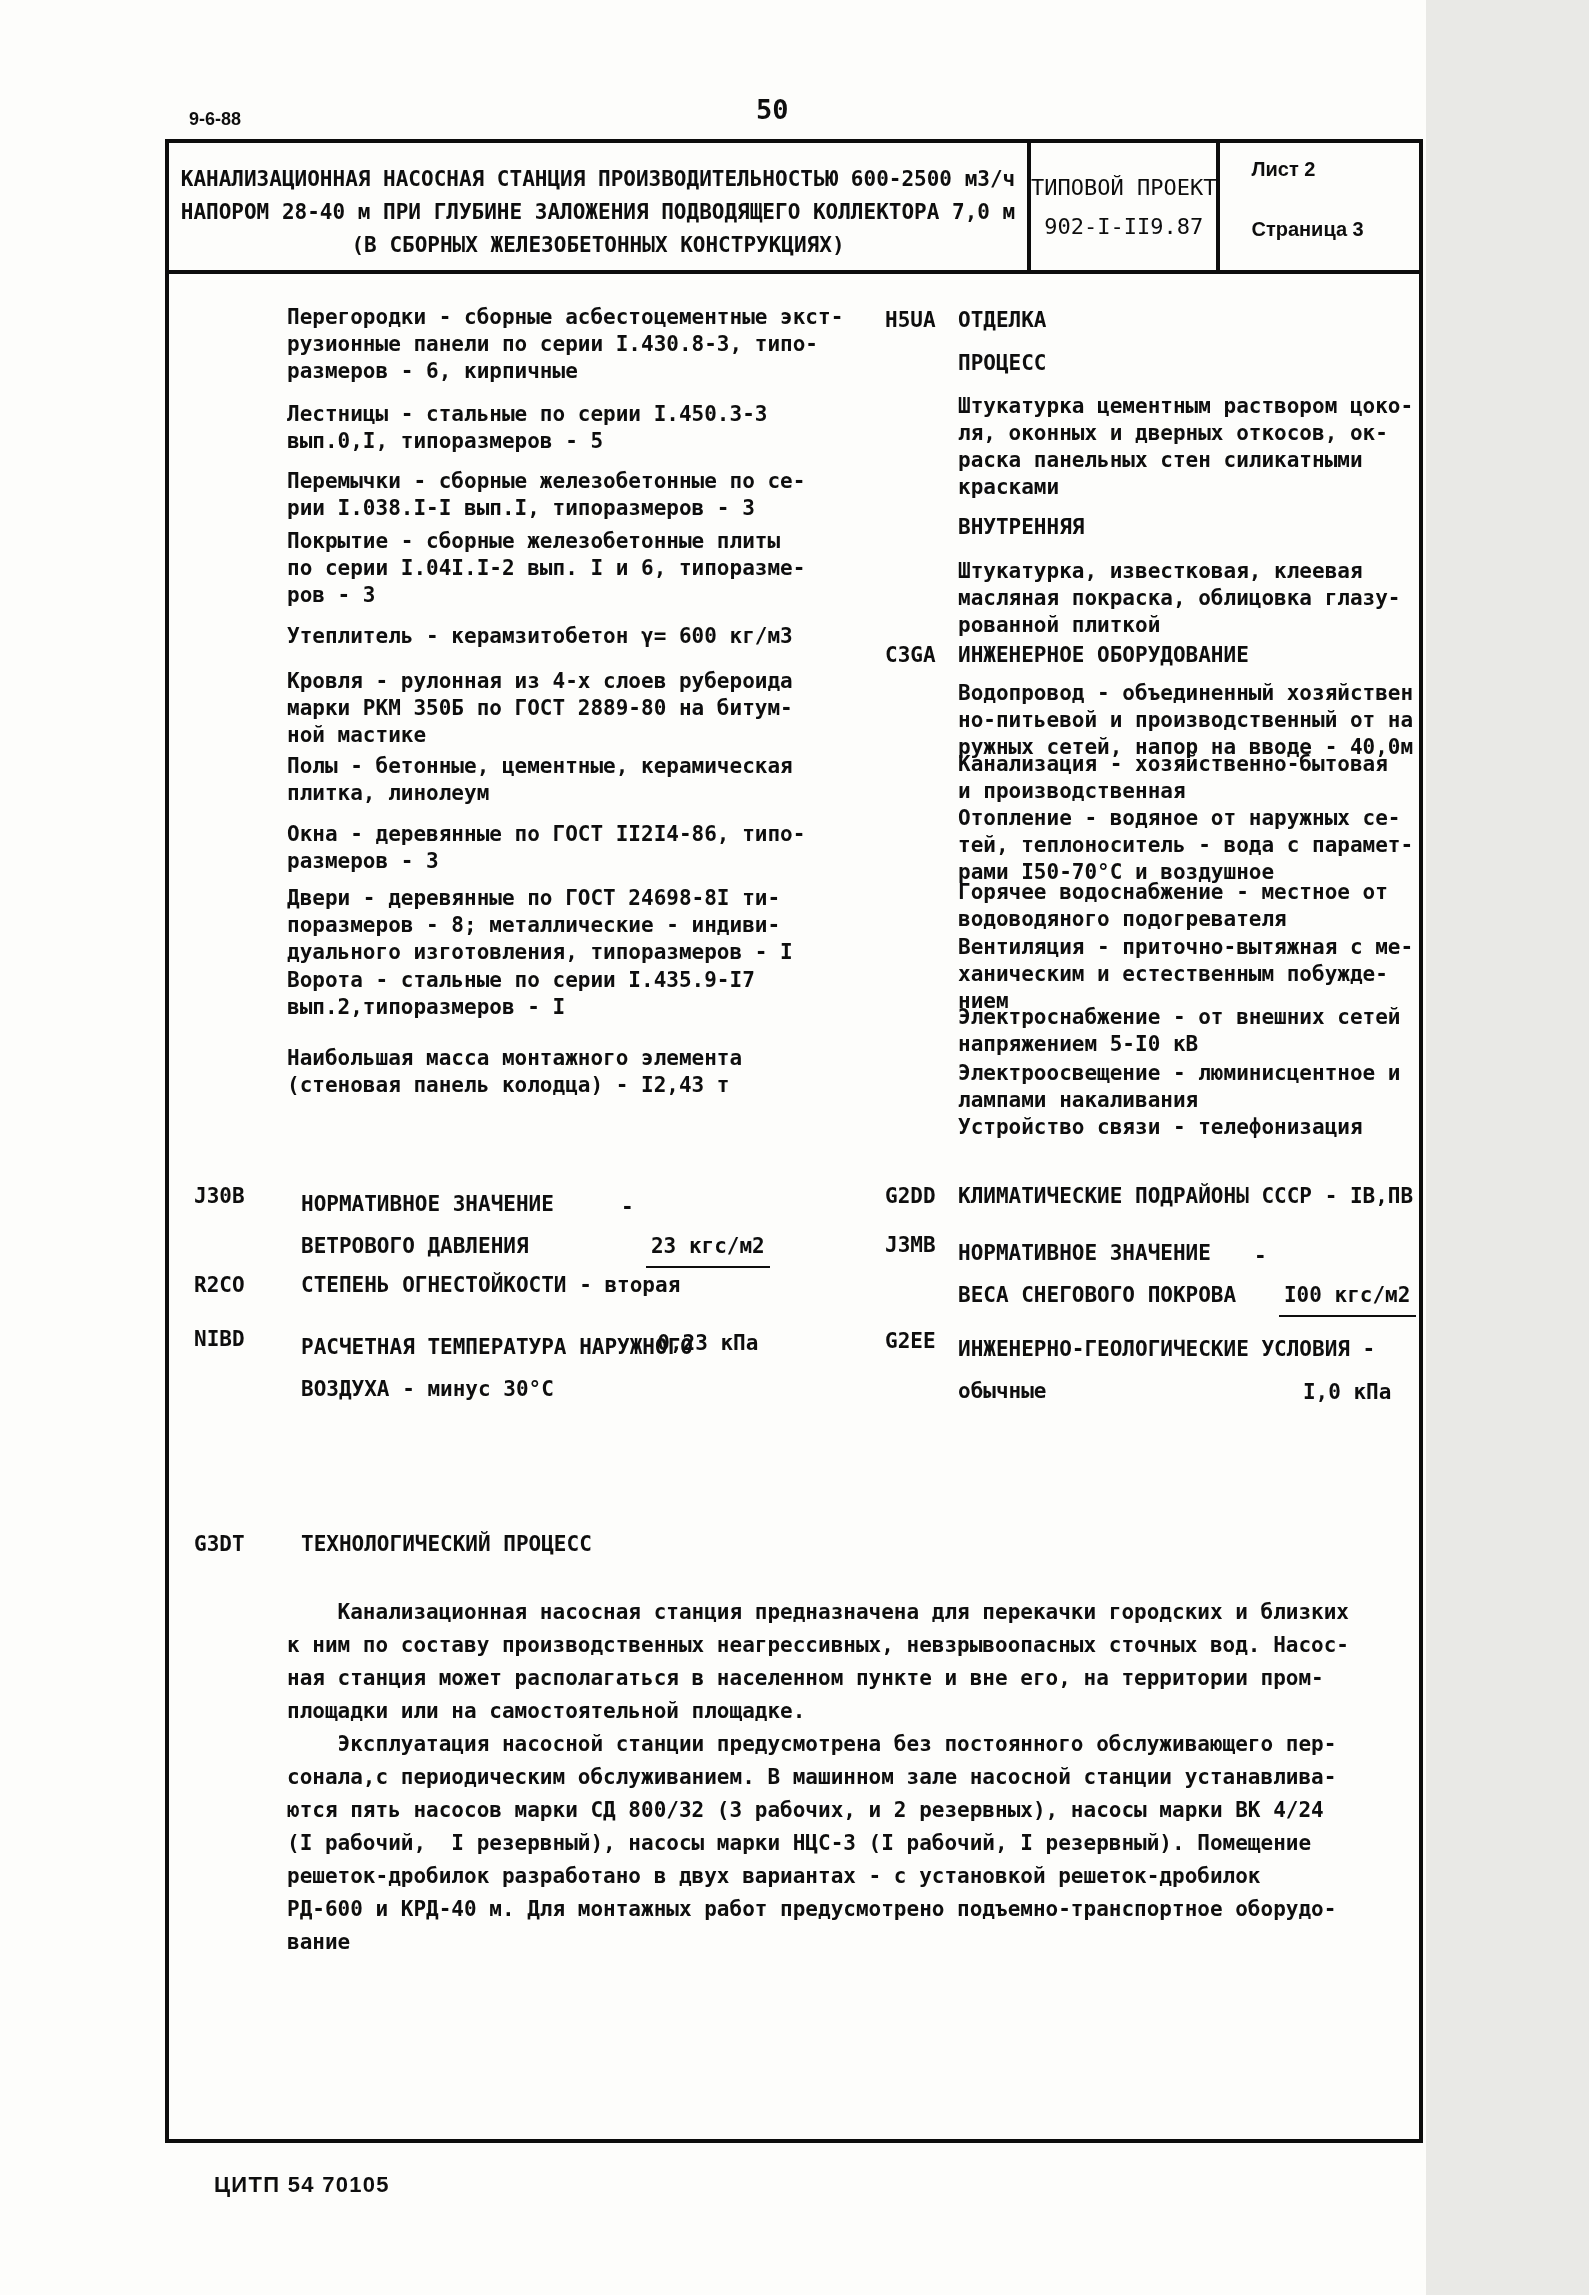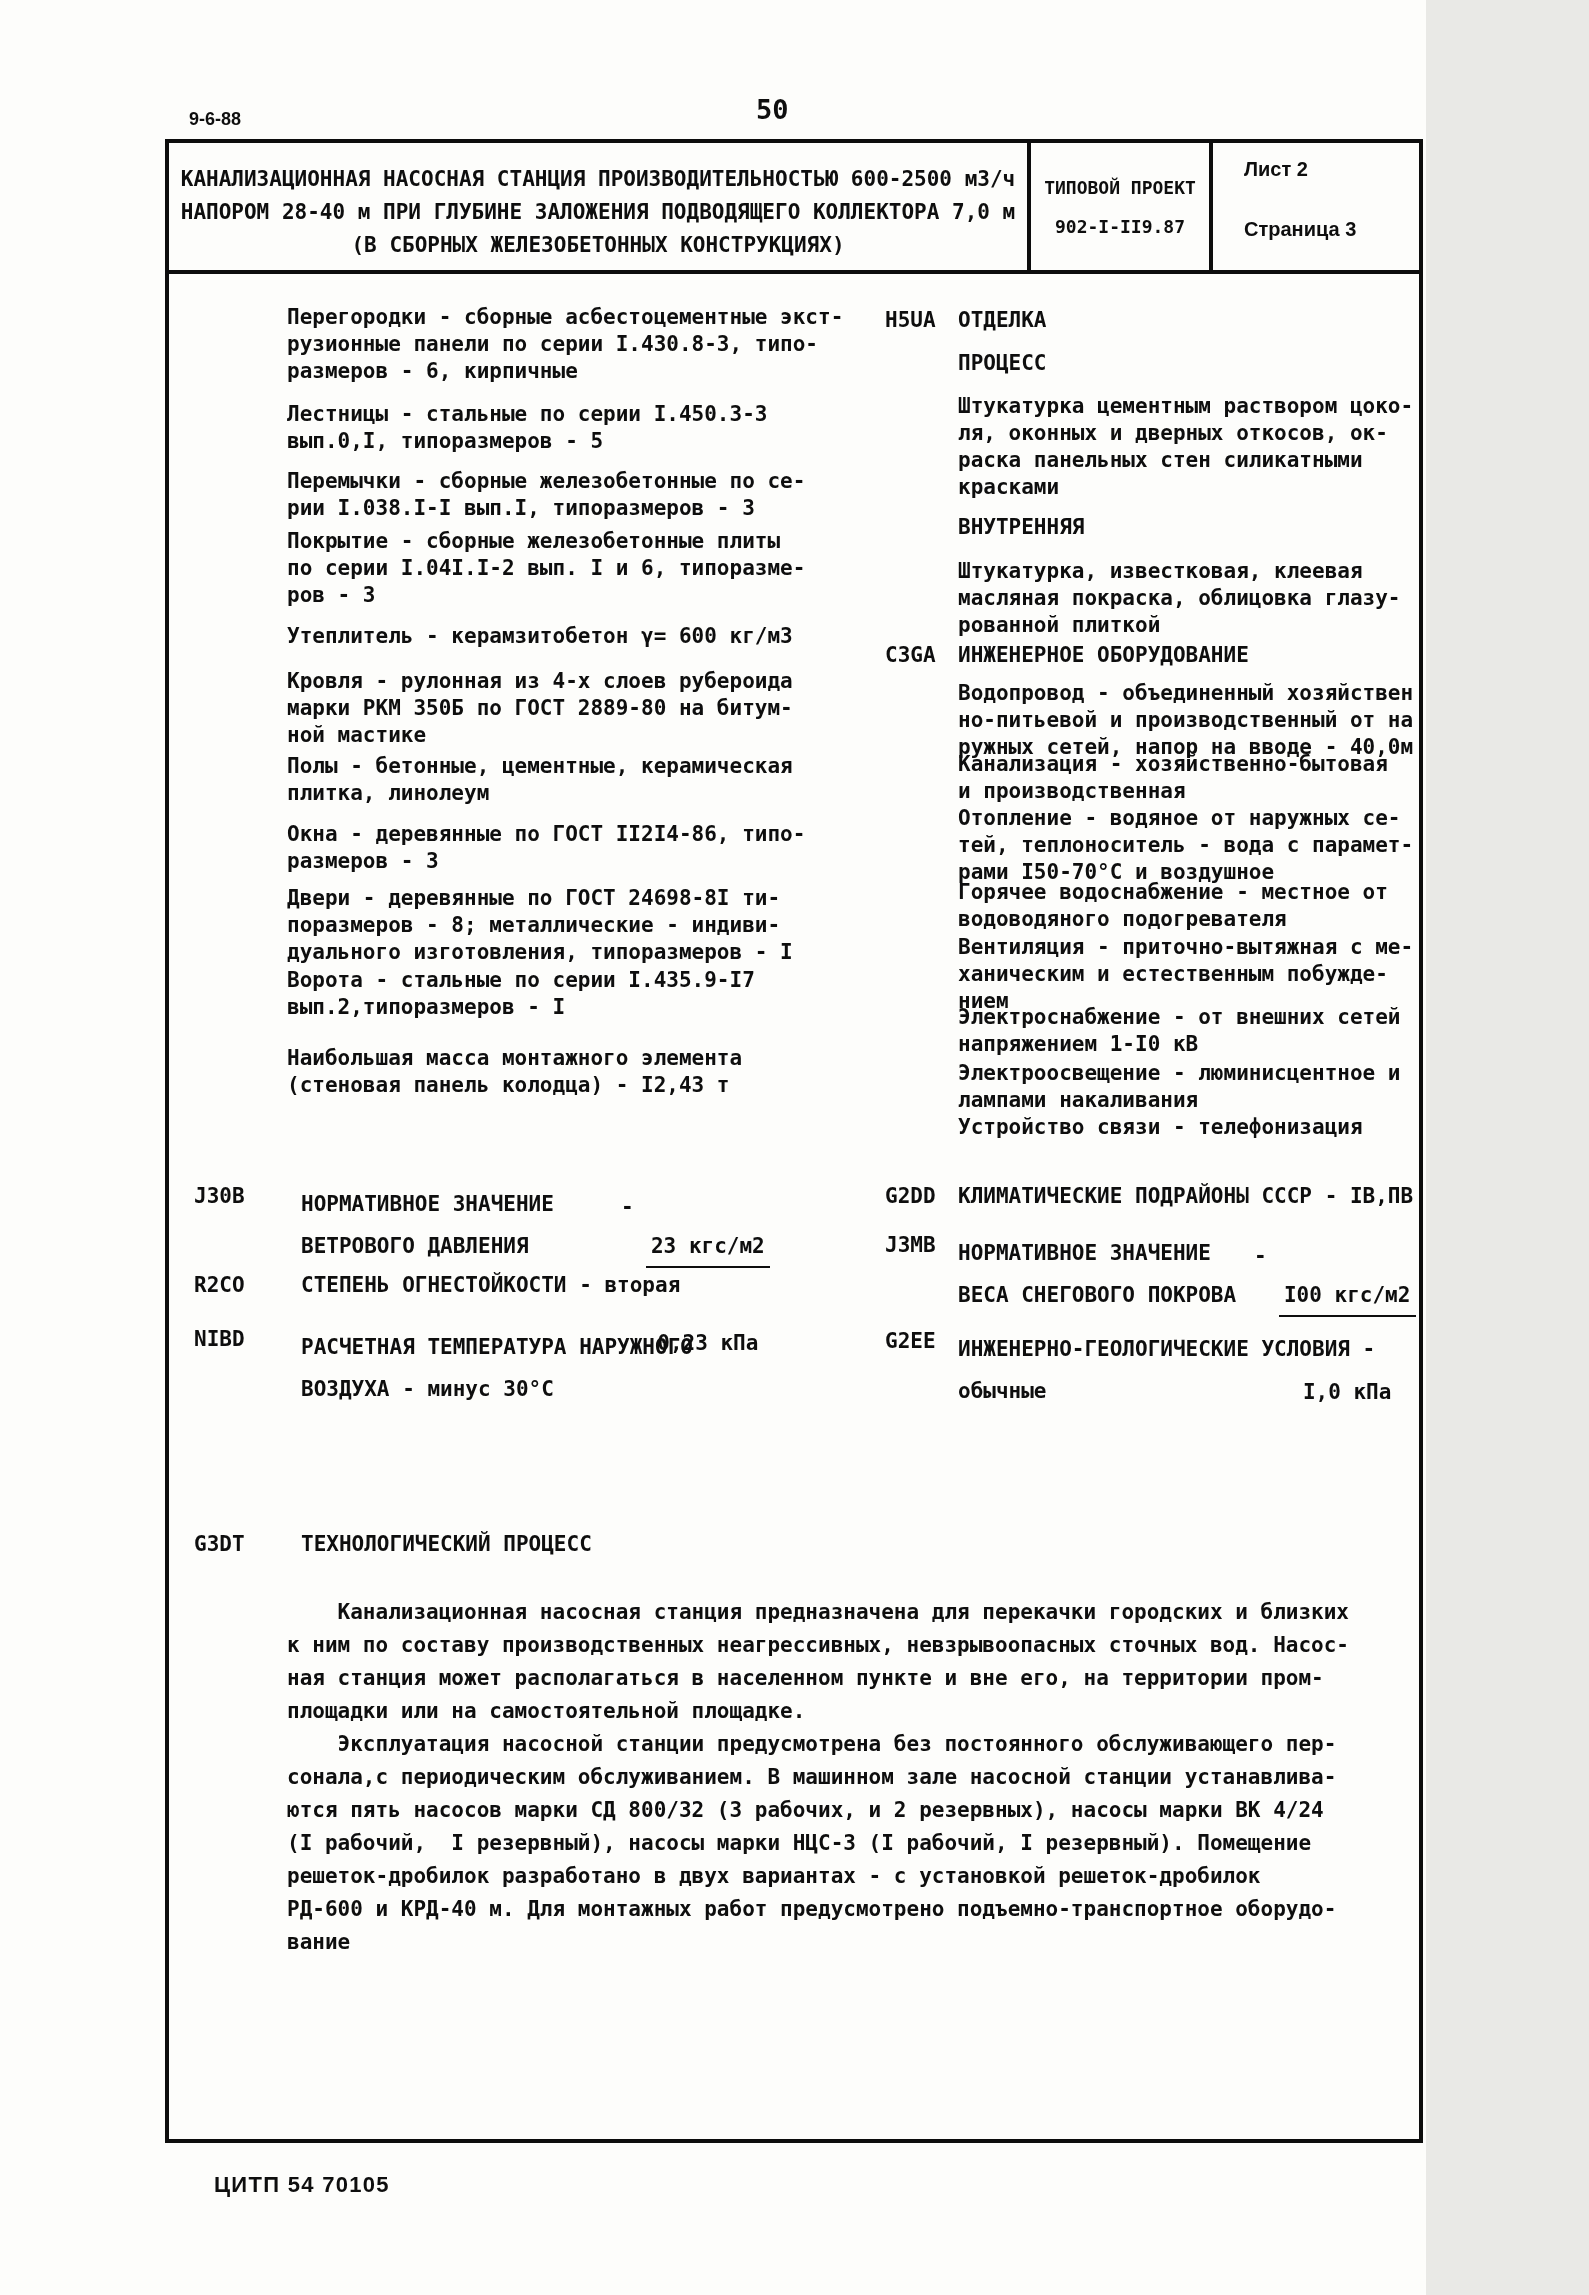--- a/index.html
+++ b/index.html
@@ -6,21 +6,21 @@
   .page{position:relative;width:1426px;height:2295px;background:#fdfdfb;color:#0e0e0e;overflow:hidden;}
   .t{position:absolute;font-family:"DejaVu Sans Mono",monospace;font-weight:700;font-size:21px;line-height:27px;white-space:pre;letter-spacing:0;}
   .spec{line-height:42px;}
   .para{line-height:33px;}
   .sans{position:absolute;font-family:"Liberation Sans",sans-serif;font-weight:700;white-space:pre;}
   .box{position:absolute;left:165px;top:139px;width:1258px;height:2004px;border:4.7px solid #0d0d0d;box-sizing:border-box;}
   .titlebar{display:flex;height:131px;border-bottom:4.7px solid #0d0d0d;box-sizing:border-box;}
   .cell1{flex:0 0 858px;text-align:center;padding-top:20px;box-sizing:border-box;}
   .cell1 .tl{font-family:"DejaVu Sans Mono",monospace;font-weight:700;font-size:21px;line-height:33px;white-space:pre;}
   .cell2{flex:0 0 182px;border-left:4.7px solid #0d0d0d;box-sizing:border-box;text-align:center;padding-top:25px;}
-  .cell2 .tl{font-family:"DejaVu Sans Mono",monospace;font-weight:700;font-size:18px;line-height:39px;white-space:pre;}
+  .cell2 .tl{font-family:"DejaVu Sans Mono",monospace;font-weight:400;font-size:22px;line-height:39px;white-space:pre;}
   .cell3{flex:1 1 auto;border-left:4.7px solid #0d0d0d;box-sizing:border-box;padding:15px 0 0 31px;font-family:"Liberation Sans",sans-serif;font-weight:700;font-size:20px;}
   .cell3 .l2{margin-top:37px;}
   .fracwrap{position:absolute;display:flex;align-items:flex-start;gap:12px;font-family:"DejaVu Sans Mono",monospace;font-weight:700;font-size:21px;line-height:27px;white-space:pre;}
   .fdash{margin-top:16px;}
   .ftop{display:block;border-bottom:2.7px solid #0e0e0e;padding:1.3px 5.3px 5.3px 5.3px;}
   .fbot{display:block;text-align:center;padding-top:8px;}
 </style>
 </head>
 <body>
 
@@ -111,21 +111,21 @@
 и производственная</div>
   <div class="t" style="left:958px;top:805px;">Отопление - водяное от наружных се-
 тей, теплоноситель - вода с парамет-
 рами I50-70°С и воздушное</div>
   <div class="t" style="left:958px;top:934px;">Вентиляция - приточно-вытяжная с ме-
 ханическим и естественным побужде-
 нием</div>
   <div class="t" style="left:958px;top:879px;">Горячее водоснабжение - местное от
 водоводяного подогревателя</div>
   <div class="t" style="left:958px;top:1004px;">Электроснабжение - от внешних сетей
-напряжением 1-I0 кВ</div>
+напряжением 5-I0 кВ</div>
   <div class="t" style="left:958px;top:1060px;">Электроосвещение - люминисцентное и
 лампами накаливания</div>
   <div class="t" style="left:958px;top:1114px;">Устройство связи - телефонизация</div>
 
   <div class="t" style="left:885px;top:1183px;">G2DD</div>
   <div class="t" style="left:958px;top:1183px;">КЛИМАТИЧЕСКИЕ ПОДРАЙОНЫ СССР - IВ,ПВ</div>
 
   <div class="t" style="left:885px;top:1232px;">J3MB</div>
   <div class="t spec" style="left:958px;top:1232px;">НОРМАТИВНОЕ ЗНАЧЕНИЕ
 ВЕСА СНЕГОВОГО ПОКРОВА</div>

